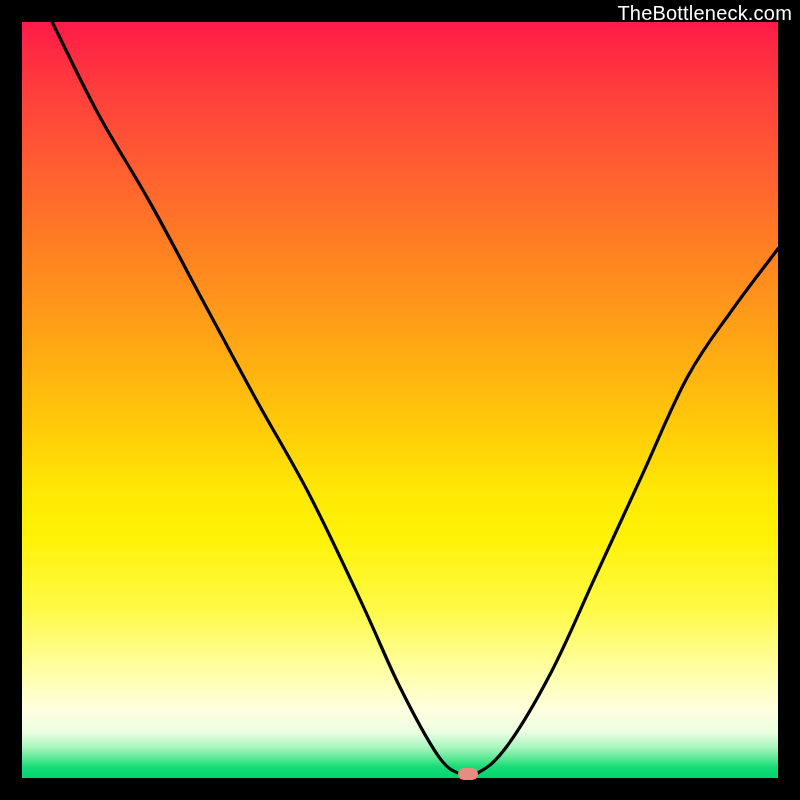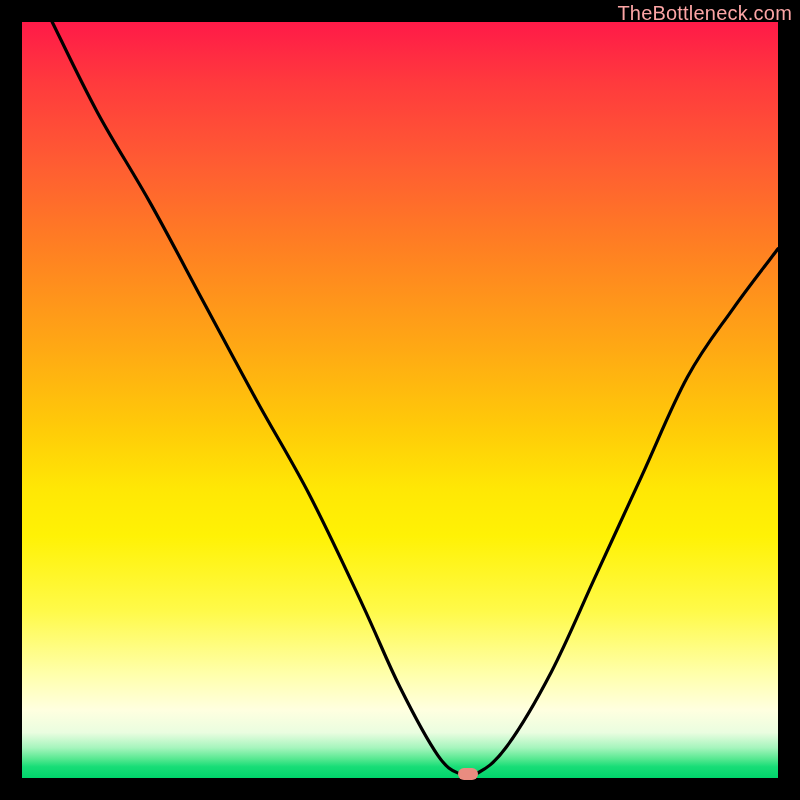--- a/index.html
+++ b/index.html
@@ -54,21 +54,21 @@
     border-radius: 6px;
     background: #e98c80;
     transform: translate(-50%, -50%);
   }
   .watermark {
     position: absolute;
     top: 2px;
     right: 8px;
     font-family: Arial, Helvetica, sans-serif;
     font-size: 20px;
-    color: #fca5a5;
+    color: #ffffff;
     font-weight: 500;
     letter-spacing: 0.2px;
   }
 </style>
 </head>
 <body>
 
 <div class="chart-container">
   <div class="watermark">TheBottleneck.com</div>
   <div class="plot-area">

